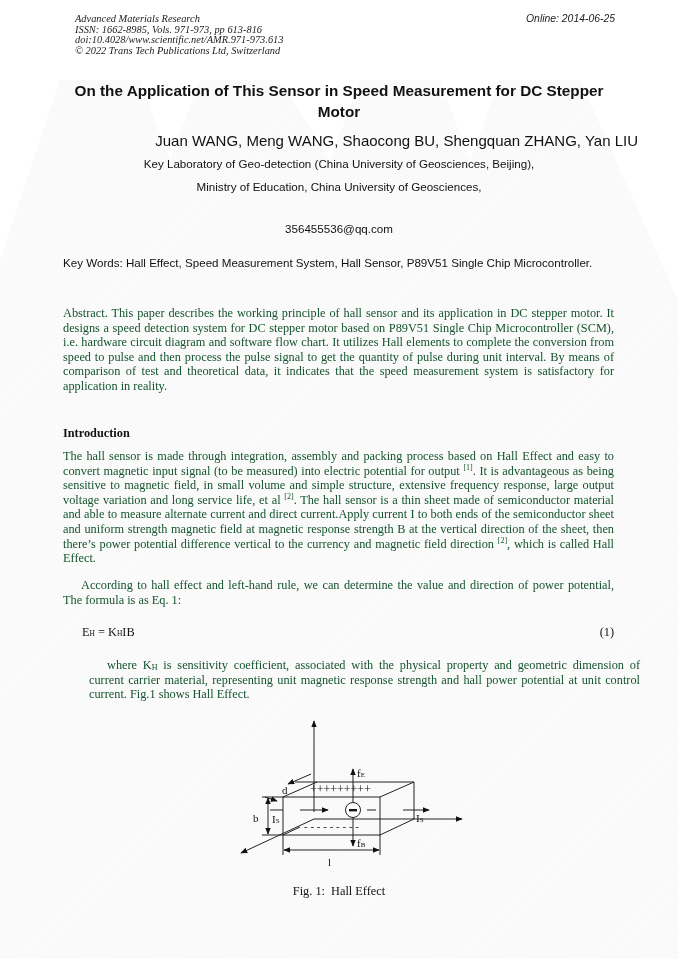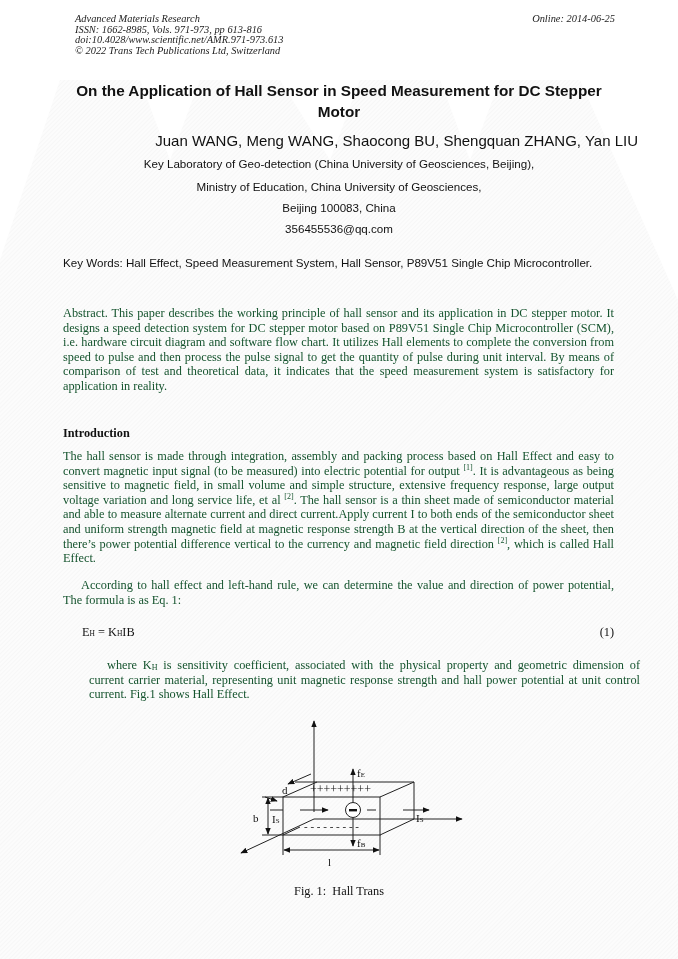--- a/index.html
+++ b/index.html
@@ -13,21 +13,21 @@
   .page { position: absolute; left: 0; top: 0; width: 678px; height: 959px; z-index: 1; }
 
   .header-left {
     position: absolute; left: 63px; top: 14px;
     font-family: "Liberation Serif", serif; font-style: italic;
     font-size: 10.4px; line-height: 10.6px; color: #222; margin-left: 12px;
   }
   .header-left div { white-space: nowrap; }
   .header-right {
     position: absolute; right: 63px; top: 14px;
-    font-family: Liberation Serif, serif; font-style: italic;
+    font-family: Liberation Sans, sans-serif; font-style: italic;
     font-size: 10.4px; line-height: 10.6px; color: #222;
   }
 
   .title {
     position: absolute; left: 55px; width: 568px; top: 80px;
     text-align: center; font-family: "Liberation Sans", sans-serif;
     font-weight: bold; font-size: 15.3px; line-height: 21px; color: #111;
   }
   .authors {
     position: absolute; left: 40px; width: 598px; top: 131px;
@@ -86,29 +86,28 @@
 
   <div class="header-left">
     <div>Advanced Materials Research</div>
     <div>ISSN: 1662-8985, Vols. 971-973, pp 613-816</div>
     <div>doi:10.4028/www.scientific.net/AMR.971-973.613</div>
     <div>© 2022 Trans Tech Publications Ltd, Switzerland</div>
   </div>
   <div class="header-right">Online: 2014-06-25</div>
 
   <div class="title">
-    <div>On the Application of Hall Sensor in Speed Measurement for DC Stepper</div>
+    <div>On the Application of This Sensor in Speed Measurement for DC Stepper</div>
     <div>Motor</div>
   </div>
 
   <div class="authors">Juan WANG, Meng WANG, Shaocong BU, Shengquan ZHANG, Yan LIU</div>
 
   <div class="affil" style="top:157px;">Key Laboratory of Geo-detection (China University of Geosciences, Beijing),</div>
   <div class="affil" style="top:180px;">Ministry of Education, China University of Geosciences,</div>
-  <div class="affil" style="top:201px;">Beijing 100083, China</div>
   <div class="affil" style="top:222px;">356455536@qq.com</div>
 
   <div class="kw"><span class="lbl">Key Words:</span><span> Hall Effect, Speed Measurement System, Hall Sensor, P89V51 Single Chip Microcontroller.</span></div>
 
   <div class="para" style="top:306px;"><span class="abs-lbl">Abstract.</span><span> This paper describes the working principle of hall sensor and its application in DC stepper motor. It designs a speed detection system for DC stepper motor based on P89V51 Single Chip Microcontroller (SCM), i.e. hardware circuit diagram and software flow chart. It utilizes Hall elements to complete the conversion from speed to pulse and then process the pulse signal to get the quantity of pulse during unit interval. By means of comparison of test and theoretical data, it indicates that the speed measurement system is satisfactory for application in reality.</span></div>
 
   <div class="heading">Introduction</div>
 
   <div class="para" style="top:449px;"><span>The hall sensor is made through integration, assembly and packing process based on Hall Effect and easy to convert magnetic input signal (to be measured) into electric potential for output </span><sup>[1]</sup><span>. It is advantageous as being sensitive to magnetic field, in small volume and simple structure, extensive frequency response, large output voltage variation and long service life, et al </span><sup>[2]</sup><span>. The hall sensor is a thin sheet made of semiconductor material and able to measure alternate current and direct current.Apply current I to both ends of the semiconductor sheet and uniform strength magnetic field at magnetic response strength B at the vertical direction of the sheet, then there’s power potential difference vertical to the currency and magnetic field direction </span><sup>[2]</sup><span>, which is called Hall Effect.</span></div>
 
@@ -173,14 +172,14 @@
 
     <text class="fig-label" x="282" y="794" font-size="11">d</text>
     <text class="fig-label" x="253" y="822" font-size="11">b</text>
     <text class="fig-label" x="328" y="866" font-size="11">l</text>
     <text class="fig-label" x="272" y="823" font-size="11"><tspan>I</tspan><tspan font-size="7">S</tspan></text>
     <text class="fig-label" x="416" y="822" font-size="11"><tspan>I</tspan><tspan font-size="7">S</tspan></text>
     <text class="fig-label" x="357" y="777" font-size="11"><tspan>f</tspan><tspan font-size="7">E</tspan></text>
     <text class="fig-label" x="357" y="847" font-size="11"><tspan>f</tspan><tspan font-size="7">B</tspan></text>
   </svg>
 
-  <div class="fig-caption">Fig. 1:  Hall Trans</div>
+  <div class="fig-caption">Fig. 1:  Hall Effect</div>
 </div>
 
 </body></html>

